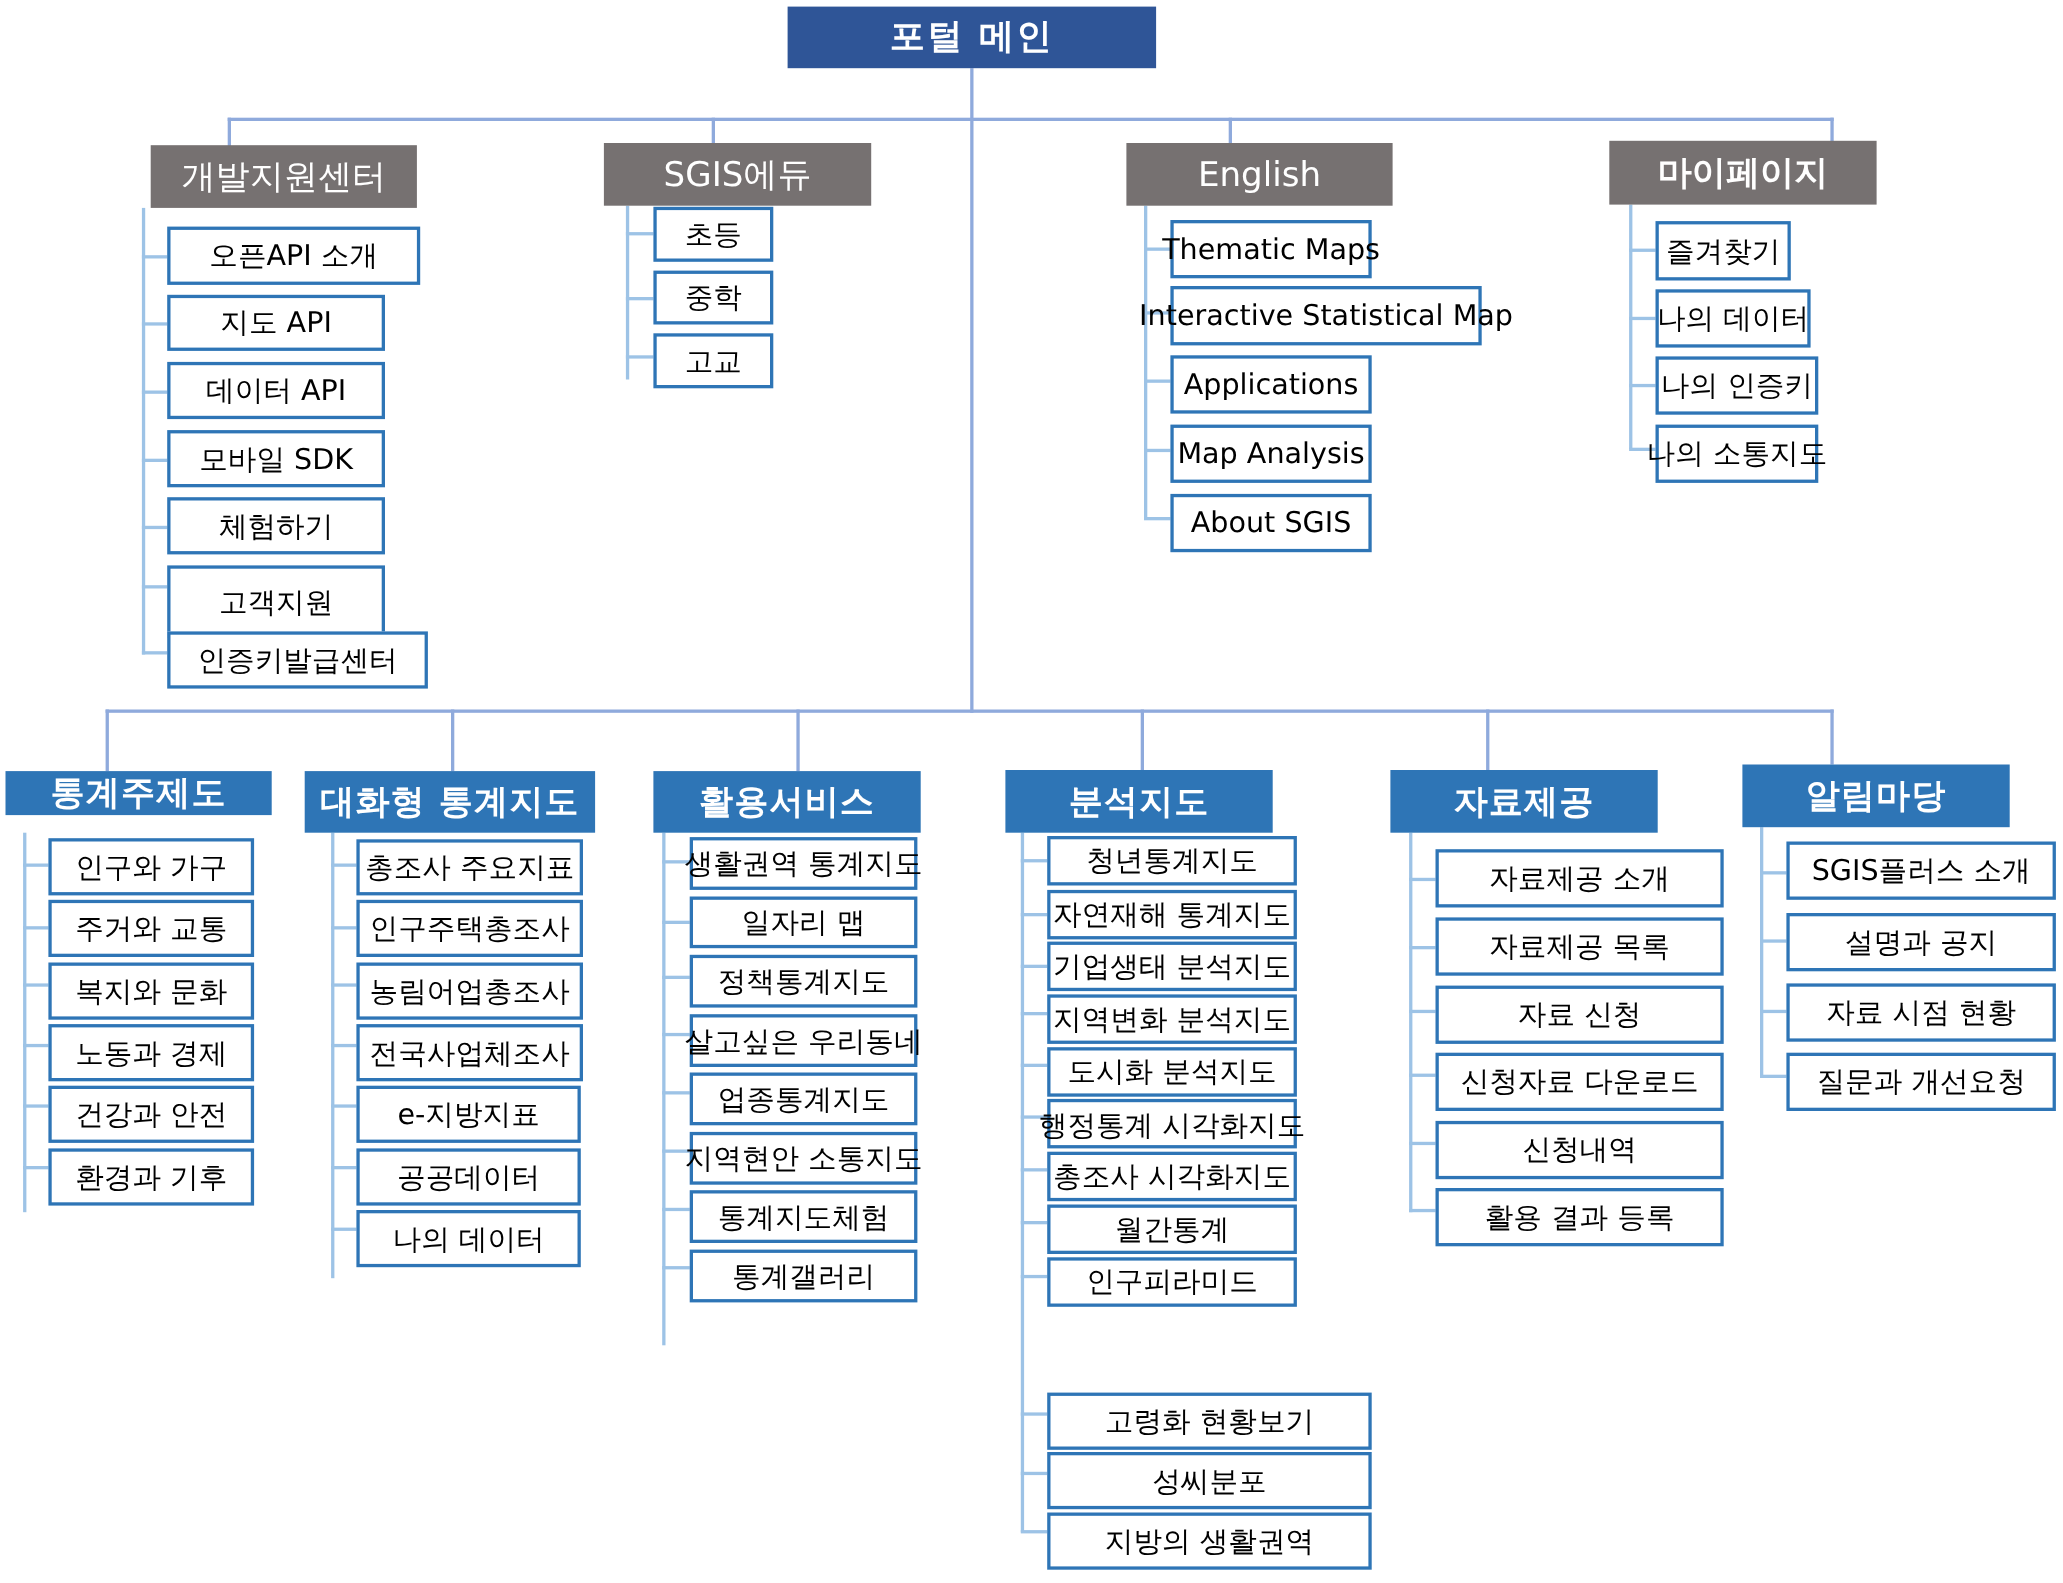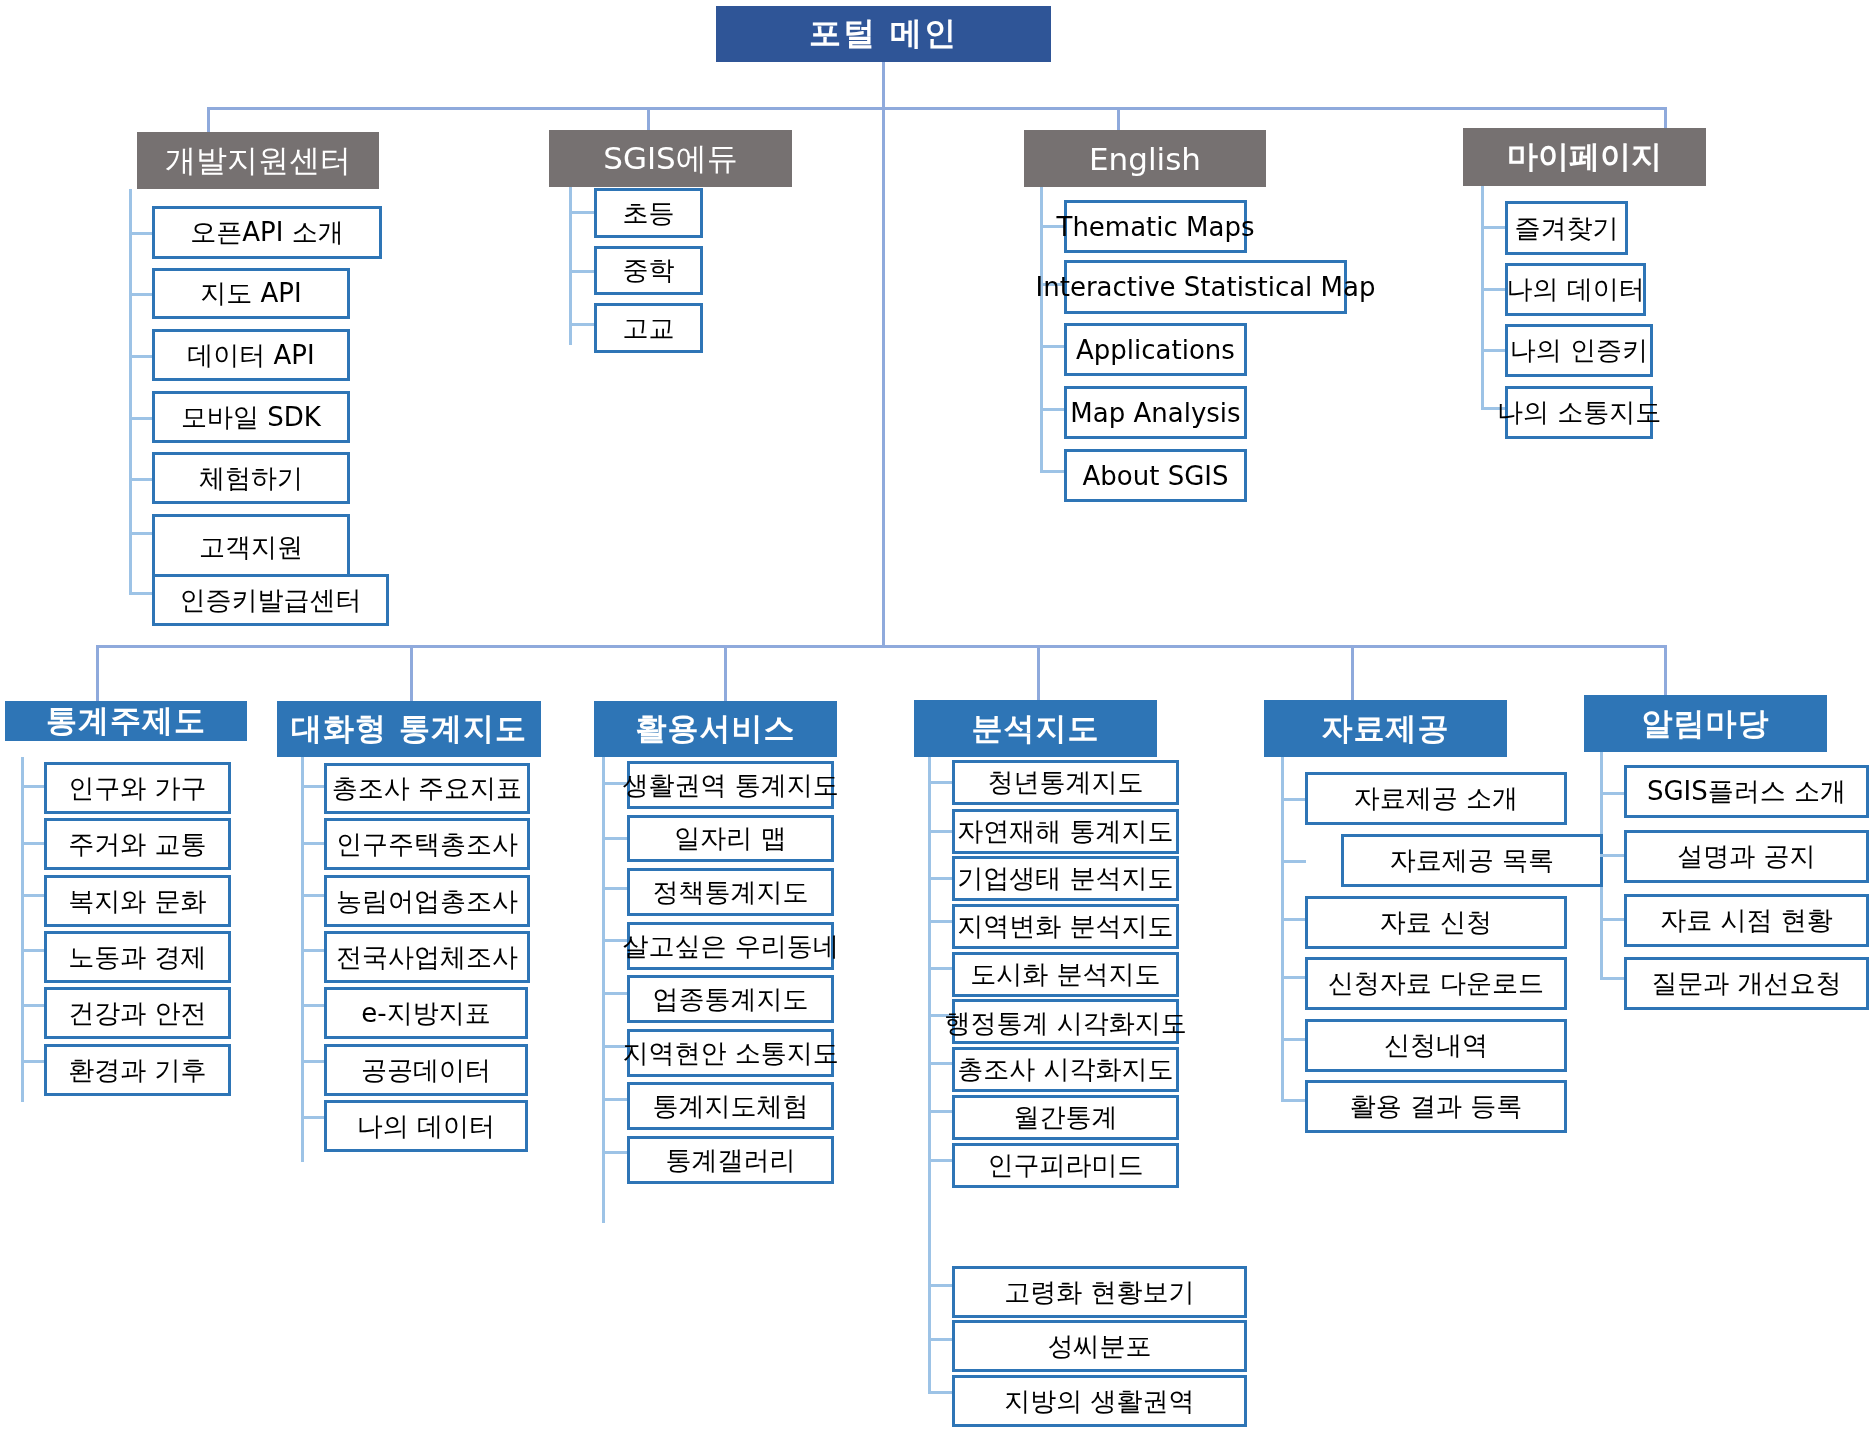--- a/index.html
+++ b/index.html
@@ -298,21 +298,21 @@
 <div class="abs sline" style="left:928px;top:1391px;width:25px;height:3px;"></div>
 <div class="abs item" style="left:952px;top:1375px;width:295px;height:52px;">
     <span>지방의 생활권역</span>
   </div>
 
 <div class="abs sline" style="left:1281px;top:798px;width:25px;height:3px;"></div>
 <div class="abs item" style="left:1305px;top:772px;width:262px;height:53px;">
     <span>자료제공 소개</span>
   </div>
 <div class="abs sline" style="left:1281px;top:860px;width:25px;height:3px;"></div>
-<div class="abs item" style="left:1305px;top:834px;width:262px;height:53px;margin-left:36px;">
+<div class="abs item" style="left:1305px;top:834px;width:262px;height:53px;">
     <span>자료제공 목록</span>
   </div>
 <div class="abs sline" style="left:1281px;top:918px;width:25px;height:3px;"></div>
 <div class="abs item" style="left:1305px;top:896px;width:262px;height:53px;">
     <span>자료 신청</span>
   </div>
 <div class="abs sline" style="left:1281px;top:976px;width:25px;height:3px;"></div>
 <div class="abs item" style="left:1305px;top:957px;width:262px;height:53px;">
     <span>신청자료 다운로드</span>
   </div>

